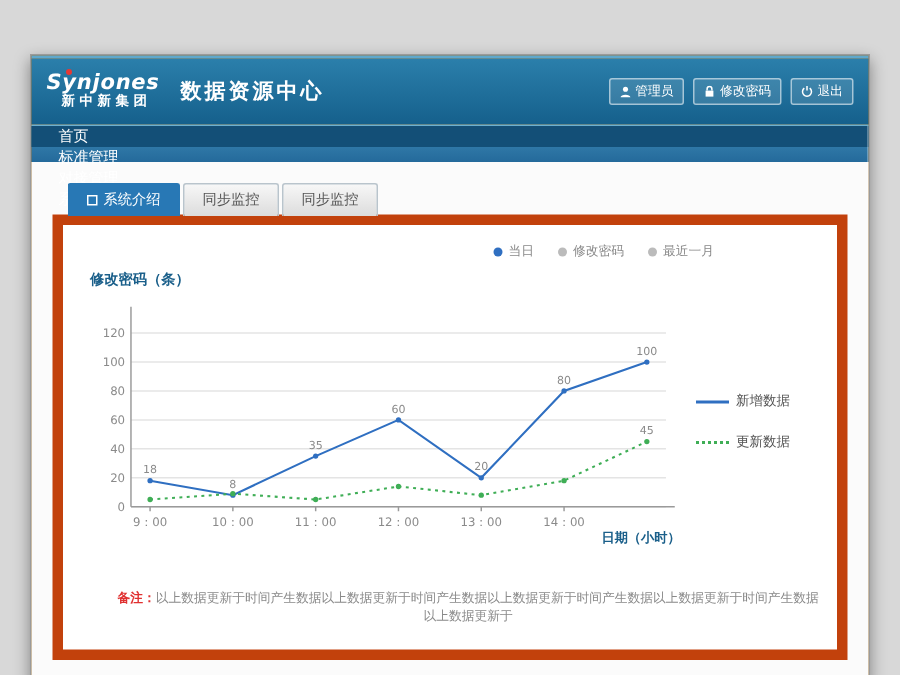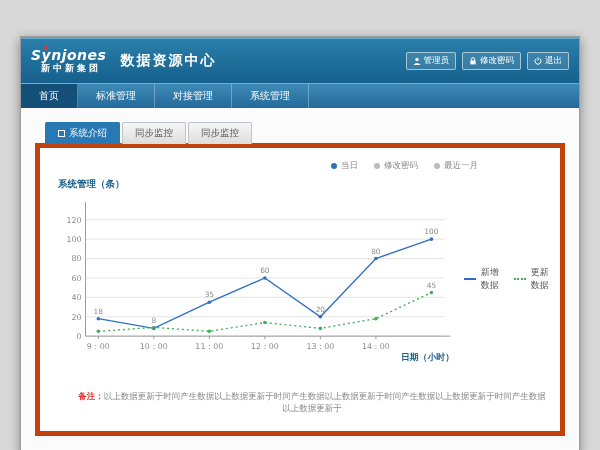--- a/index.html
+++ b/index.html
@@ -17,45 +17,45 @@
   .logo-sub { color:#fff; font-size:9px; font-weight:bold; letter-spacing:3px;padding-left:10px; }
   .app-title { color:#fff; font-size:14px; font-weight:bold; letter-spacing:2px; }
   .header-right { margin-left:auto; display:flex; gap:6px;padding-left:33px; }
   .hbtn { display:flex; align-items:center; gap:3px; background:rgba(255,255,255,.12);
           border:1px solid rgba(255,255,255,.55); color:#fff; font-size:8.5px;
           padding:2px 6px; border-radius:2px; cursor:pointer; }
   .hbtn svg { display:block; }
 
   
   .nav { height:25px; background:linear-gradient(#3e8ab6,#246a9b); display:flex;
-         border-top:1px solid #6db0d0; }
+         border-top:1px solid #6db0d0;flex-direction:column; }
   .nav-item { padding:0 18px; display:flex; align-items:center; color:#fff; font-size:10px;
               border-right:1px solid rgba(255,255,255,.3); cursor:pointer; }
   .nav-item.active { background:#134f77; }
 
   
   .content { padding:14px 14px 16px; background:#fbfbfb; }
   .tabs { display:flex; gap:2px; margin-left:10px; position:relative; z-index:2; }
   .tab { font-size:9.5px; padding:4px 12px; color:#555; background:linear-gradient(#f7f7f7,#dcdcdc);
          border:1px solid #b9c4cc; border-bottom:none; border-radius:2px 2px 0 0;
          display:flex; align-items:center; gap:4px; cursor:pointer; }
   .tab.active { background:#2878b5; color:#fff; border-color:#2878b5; }
   .tab-ico { width:7px; height:7px; border:1px solid #fff; display:inline-block; }
-  .panel { border:5px solid #c2410c; background:#fff; margin-top:-1px; padding:10px 12px 16px; min-height:246px; }
+  .panel { border:7px solid #c2410c; background:#fff; margin-top:-1px; padding:10px 12px 16px; min-height:246px; }
 
   
   .filters { display:flex; justify-content:flex-end; gap:16px; padding:2px 70px 6px 0; }
   .filter { display:flex; align-items:center; gap:4px; font-size:8.5px; color:#888; cursor:pointer; }
   .fdot { width:6px; height:6px; border-radius:50%; background:#bbb; display:inline-block; }
   .fdot.active { background:#2f6fc1; }
 
   
   .ylabel { font-size:9.5px; font-weight:bold; color:#1a5f8a; margin:0 0 2px 6px; }
   .chart-row { display:flex; align-items:center; }
-  .legend { display:flex; flex-direction:row; gap:14px; margin-left:6px; width:84px; }
+  .legend { display:flex; flex-direction:column; gap:14px; margin-left:6px; width:84px; }
   .legend-item { display:flex; align-items:center; gap:5px; font-size:9px; color:#555; }
   .lsample { width:22px; border-top:2px solid #2f6fc1; display:inline-block; }
   .lsample.dotted { border-top:2px dotted #3fae56; }
 
   
   .note { margin-top:26px; text-align:center; font-size:8.5px; color:#8a8a8a;margin-left:24px; }
   .note-label { color:#e03131; font-weight:bold; }
 </style>
 </head>
 <body>
@@ -126,21 +126,21 @@
         <div class="filter">
           <span class="fdot"></span>
           <span>修改密码</span>
         </div>
         <div class="filter">
           <span class="fdot"></span>
           <span>最近一月</span>
         </div>
       </div>
 
-      <div class="ylabel">系统管理（条）</div>
+      <div class="ylabel">修改密码（条）</div>
 
       <div class="chart-row">
         <svg id="chart-svg" width="412" height="172" viewBox="0 0 412 172">
             <line x1="34" y1="144" x2="398" y2="144" stroke="#e4e4e4" stroke-width="1"></line>
             <text x="30" y="147" text-anchor="end" font-size="8" fill="#8a8a8a">0</text>
             <line x1="34" y1="124.3076923076923" x2="398" y2="124.3076923076923" stroke="#e4e4e4" stroke-width="1"></line>
             <text x="30" y="127.3076923076923" text-anchor="end" font-size="8" fill="#8a8a8a">20</text>
             <line x1="34" y1="104.61538461538461" x2="398" y2="104.61538461538461" stroke="#e4e4e4" stroke-width="1"></line>
             <text x="30" y="107.61538461538461" text-anchor="end" font-size="8" fill="#8a8a8a">40</text>
             <line x1="34" y1="84.92307692307692" x2="398" y2="84.92307692307692" stroke="#e4e4e4" stroke-width="1"></line>

